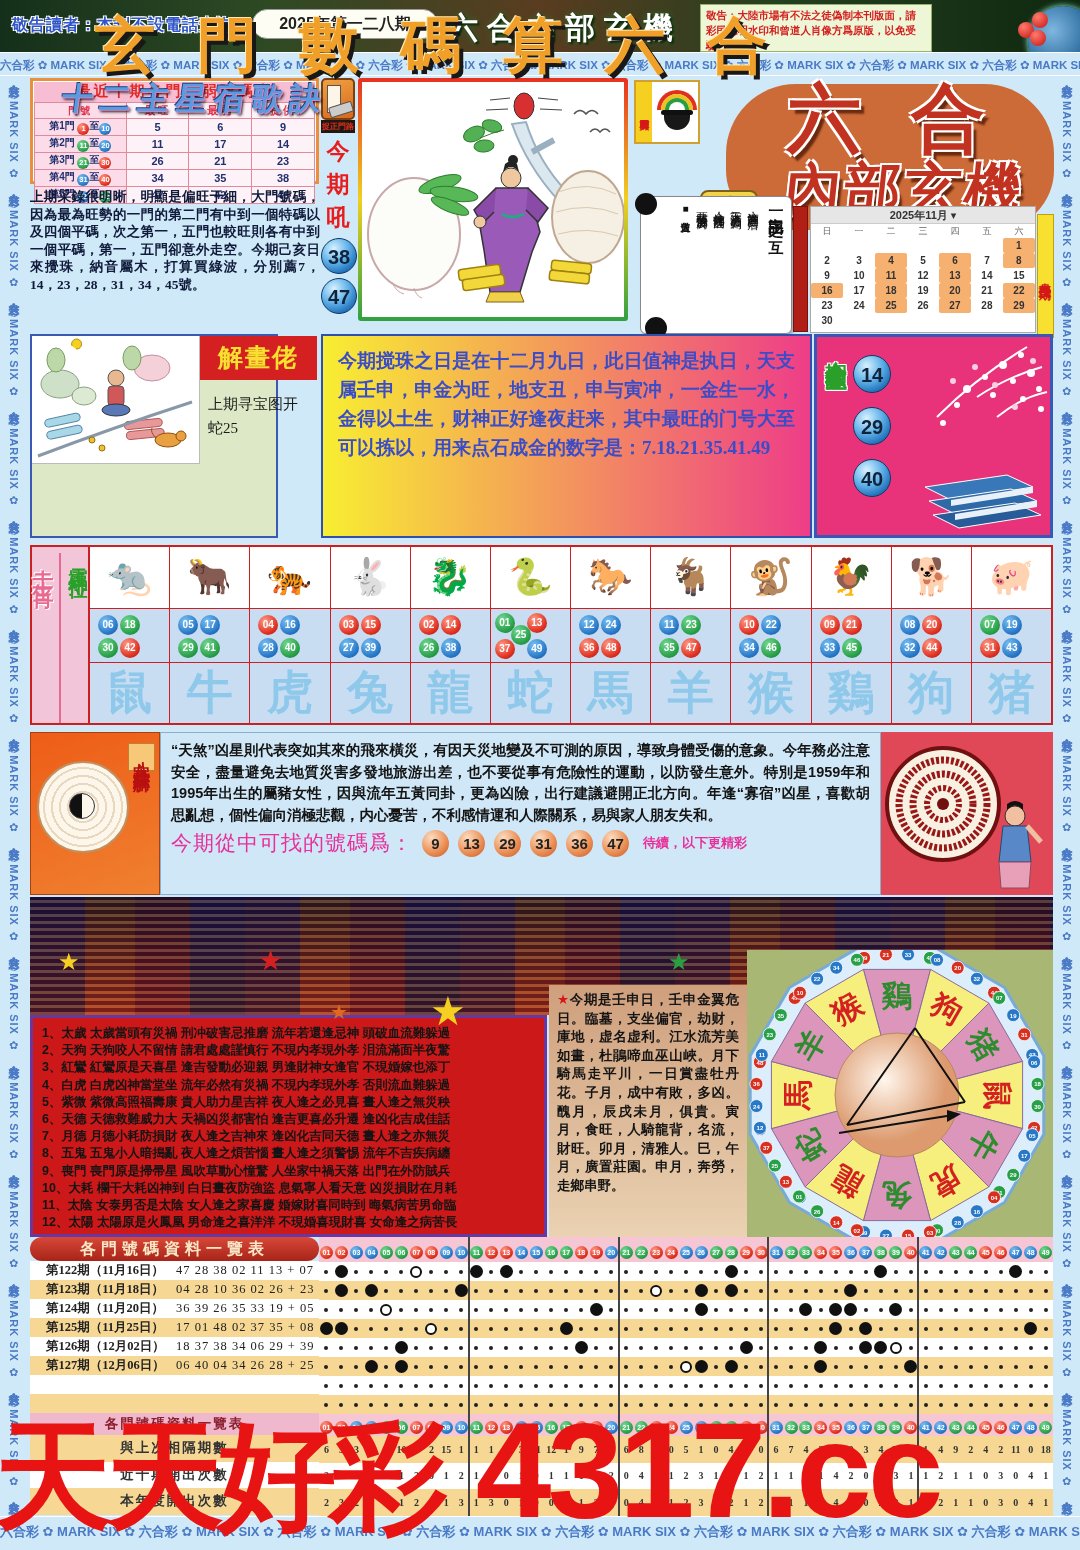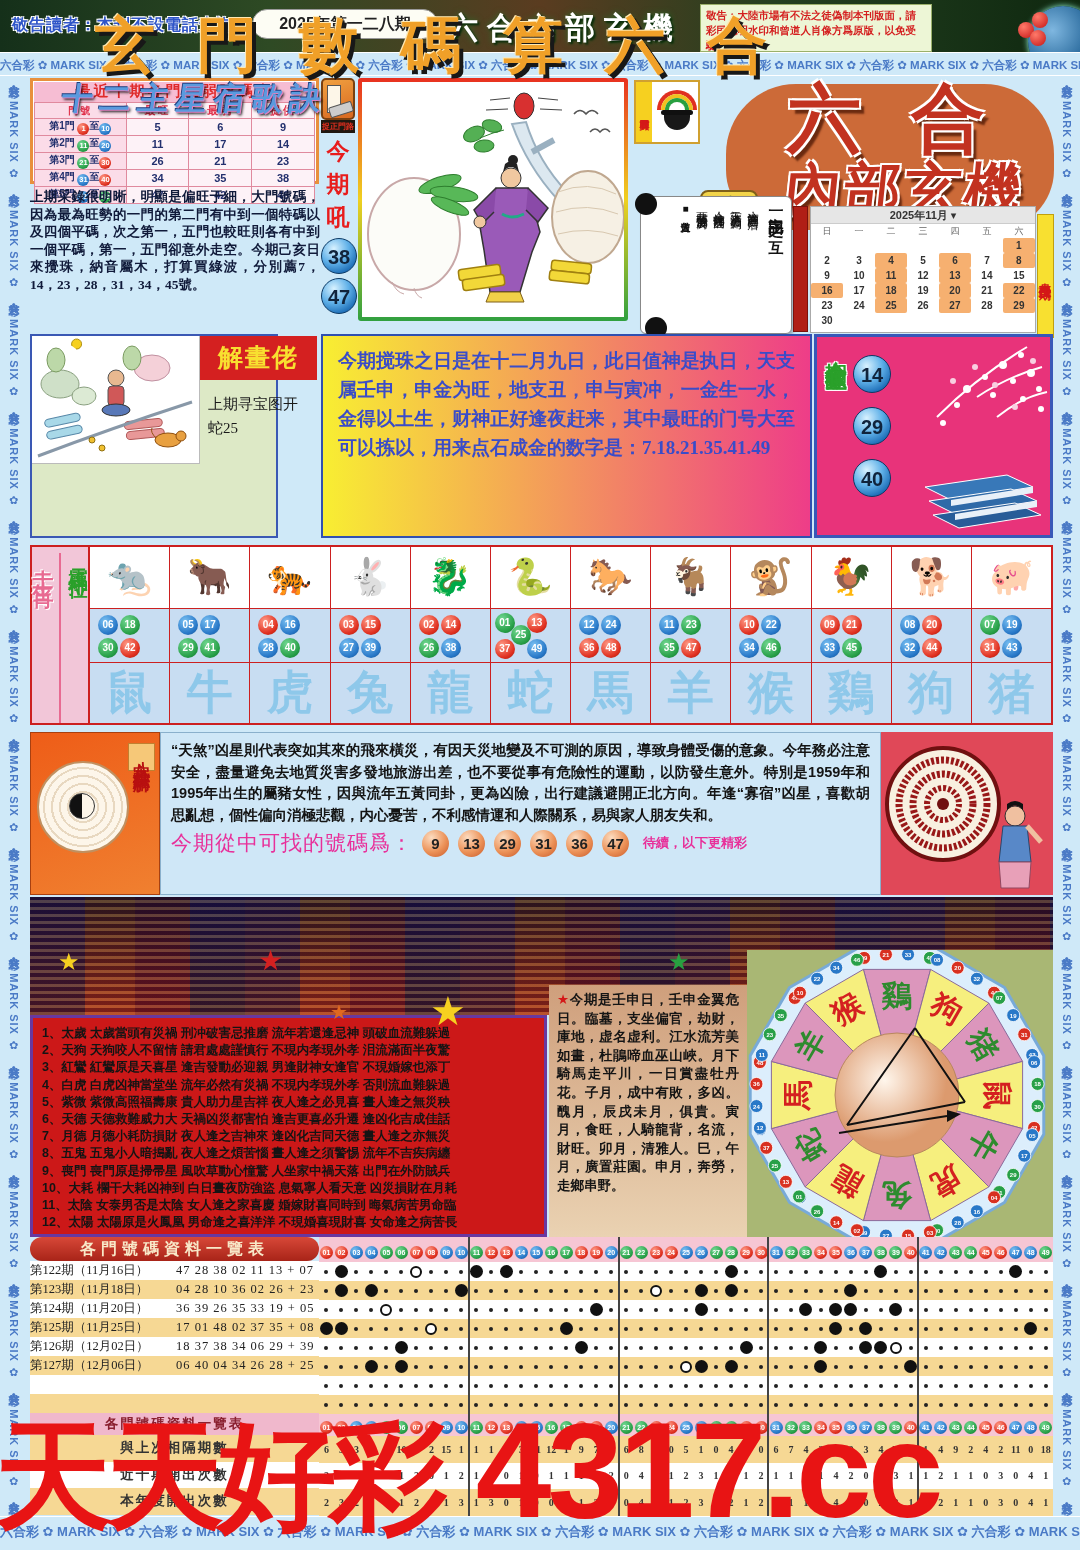--- a/index.html
+++ b/index.html
@@ -181,21 +181,21 @@
   #daypanel .redstar { color:#d41818; }
 
   
   #wheelpanel { position:absolute; left:747px; top:950px; width:306px; height:287px; background:#a9b774; z-index:1;}
 
   
   #results-left { position:absolute; left:30px; top:1237px; width:289px; height:279px;}
   #res-title { height:24px; background:linear-gradient(#d84838,#a82418); border-radius:12px; color:#f8e8c8;
     font-weight:bold; font-size:16px; letter-spacing:5px; text-align:center; line-height:23px; font-family:"Liberation Serif",serif;}
   .res-row { height:19px; display:flex; align-items:center; font-family:"Liberation Serif",serif; font-size:12.5px; color:#222;}
-  .res-row .p { width:146px; padding-left:0; }
+  .res-row .p { width:146px; padding-left:16px;font-weight:bold; }
   .res-row .n { letter-spacing:1px; }
   .band0 { background:#fff; } .band1 { background:#f6d894; }
   #res-summary { height:22px; background:#f0b8cc; color:#8a2030; font-weight:bold; font-size:13.5px;
     text-align:center; line-height:22px; font-family:"Liberation Serif",serif; letter-spacing:2px;}
   .stat-label { height:26.67px; font-weight:bold; font-size:13.5px; color:#333; text-align:center; line-height:26px; font-family:"Liberation Serif",serif; letter-spacing:2px;}
 
   #grid { position:absolute; left:319px; top:1237px; width:734px; height:279px; background:#fff;}
   #grid-header1, #grid-header2 { display:flex; background:#f6c6d4; align-items:center;}
   #grid-header1 { height:25px;} #grid-header2 { height:22px;}
   .gh-cell { flex:1; text-align:center;}

